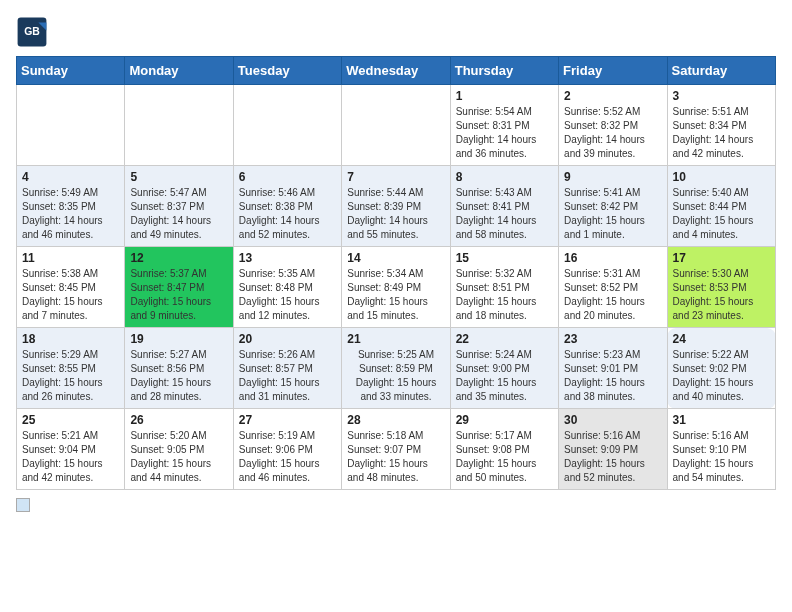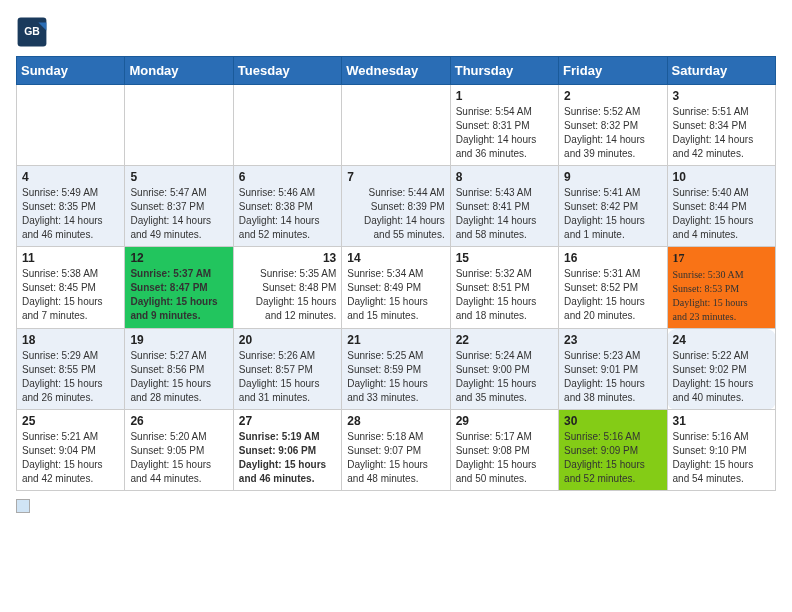--- a/index.html
+++ b/index.html
@@ -187,21 +187,21 @@
         </td>
         <td style="background: rgb(234, 240, 248);">
           <span class="day-num">6</span>
           <div class="day-info" style="white-space: pre-line;">Sunrise: 5:46 AM
 Sunset: 8:38 PM
 Daylight: 14 hours
 and 52 minutes.</div>
         </td>
         <td style="background: rgb(234, 240, 248);">
           <span class="day-num">7</span>
-          <div class="day-info" style="white-space: pre-line; text-align: right;">Sunrise: 5:44 AM
+          <div class="day-info" style="white-space: pre-line;">Sunrise: 5:44 AM
 Sunset: 8:39 PM
 Daylight: 14 hours
 and 55 minutes.</div>
         </td>
         <td style="background: rgb(234, 240, 248);">
           <span class="day-num">8</span>
           <div class="day-info" style="white-space: pre-line;">Sunrise: 5:43 AM
 Sunset: 8:41 PM
 Daylight: 14 hours
 and 58 minutes.</div>
@@ -224,26 +224,26 @@
       <tr>
         <td style="background: rgb(255, 255, 255);">
           <span class="day-num">11</span>
           <div class="day-info" style="white-space: pre-line;">Sunrise: 5:38 AM
 Sunset: 8:45 PM
 Daylight: 15 hours
 and 7 minutes.</div>
         </td>
         <td style="background: #22c55e;">
           <span class="day-num">12</span>
-          <div class="day-info" style="white-space: pre-line; font-weight: bold;">Sunrise: 5:37 AM
+          <div class="day-info" style="white-space: pre-line;">Sunrise: 5:37 AM
 Sunset: 8:47 PM
 Daylight: 15 hours
 and 9 minutes.</div>
         </td>
-        <td style="background: rgb(255, 255, 255); text-align: right;">
+        <td style="background: rgb(255, 255, 255);">
           <span class="day-num">13</span>
           <div class="day-info" style="white-space: pre-line;">Sunrise: 5:35 AM
 Sunset: 8:48 PM
 Daylight: 15 hours
 and 12 minutes.</div>
         </td>
         <td style="background: rgb(255, 255, 255);">
           <span class="day-num">14</span>
           <div class="day-info" style="white-space: pre-line;">Sunrise: 5:34 AM
 Sunset: 8:49 PM
@@ -257,21 +257,21 @@
 Daylight: 15 hours
 and 18 minutes.</div>
         </td>
         <td style="background: rgb(255, 255, 255);">
           <span class="day-num">16</span>
           <div class="day-info" style="white-space: pre-line;">Sunrise: 5:31 AM
 Sunset: 8:52 PM
 Daylight: 15 hours
 and 20 minutes.</div>
         </td>
-        <td style="background: #f97316; font-family: Liberation Serif, serif;">
+        <td style="background: #bef264;">
           <span class="day-num">17</span>
           <div class="day-info" style="white-space: pre-line;">Sunrise: 5:30 AM
 Sunset: 8:53 PM
 Daylight: 15 hours
 and 23 minutes.</div>
         </td>
       </tr>
       <tr>
         <td style="background: rgb(234, 240, 248);">
           <span class="day-num">18</span>
@@ -289,21 +289,21 @@
         </td>
         <td style="background: rgb(234, 240, 248);">
           <span class="day-num">20</span>
           <div class="day-info" style="white-space: pre-line;">Sunrise: 5:26 AM
 Sunset: 8:57 PM
 Daylight: 15 hours
 and 31 minutes.</div>
         </td>
         <td style="background: rgb(234, 240, 248);">
           <span class="day-num">21</span>
-          <div class="day-info" style="white-space: pre-line;">Sunrise: 5:25 AM
+          <div class="day-info" style="white-space: pre-line; text-align: center;">Sunrise: 5:25 AM
 Sunset: 8:59 PM
 Daylight: 15 hours
 and 33 minutes.</div>
         </td>
         <td style="background: rgb(234, 240, 248);">
           <span class="day-num">22</span>
           <div class="day-info" style="white-space: pre-line;">Sunrise: 5:24 AM
 Sunset: 9:00 PM
 Daylight: 15 hours
 and 35 minutes.</div>
@@ -333,40 +333,40 @@
         </td>
         <td style="background: rgb(255, 255, 255);">
           <span class="day-num">26</span>
           <div class="day-info" style="white-space: pre-line;">Sunrise: 5:20 AM
 Sunset: 9:05 PM
 Daylight: 15 hours
 and 44 minutes.</div>
         </td>
         <td style="background: rgb(255, 255, 255);">
           <span class="day-num">27</span>
-          <div class="day-info" style="white-space: pre-line; font-weight: bold;">Sunrise: 5:19 AM
+          <div class="day-info" style="white-space: pre-line;">Sunrise: 5:19 AM
 Sunset: 9:06 PM
 Daylight: 15 hours
 and 46 minutes.</div>
         </td>
         <td style="background: rgb(255, 255, 255);">
           <span class="day-num">28</span>
           <div class="day-info" style="white-space: pre-line;">Sunrise: 5:18 AM
 Sunset: 9:07 PM
 Daylight: 15 hours
 and 48 minutes.</div>
         </td>
         <td style="background: rgb(255, 255, 255);">
           <span class="day-num">29</span>
           <div class="day-info" style="white-space: pre-line;">Sunrise: 5:17 AM
 Sunset: 9:08 PM
 Daylight: 15 hours
 and 50 minutes.</div>
         </td>
-        <td style="background: #84cc16; margin-left: 28px;">
+        <td style="background: #e5e5e5; margin-left: 28px;">
           <span class="day-num">30</span>
           <div class="day-info" style="white-space: pre-line;">Sunrise: 5:16 AM
 Sunset: 9:09 PM
 Daylight: 15 hours
 and 52 minutes.</div>
         </td>
         <td style="background: rgb(255, 255, 255);">
           <span class="day-num">31</span>
           <div class="day-info" style="white-space: pre-line;">Sunrise: 5:16 AM
 Sunset: 9:10 PM

